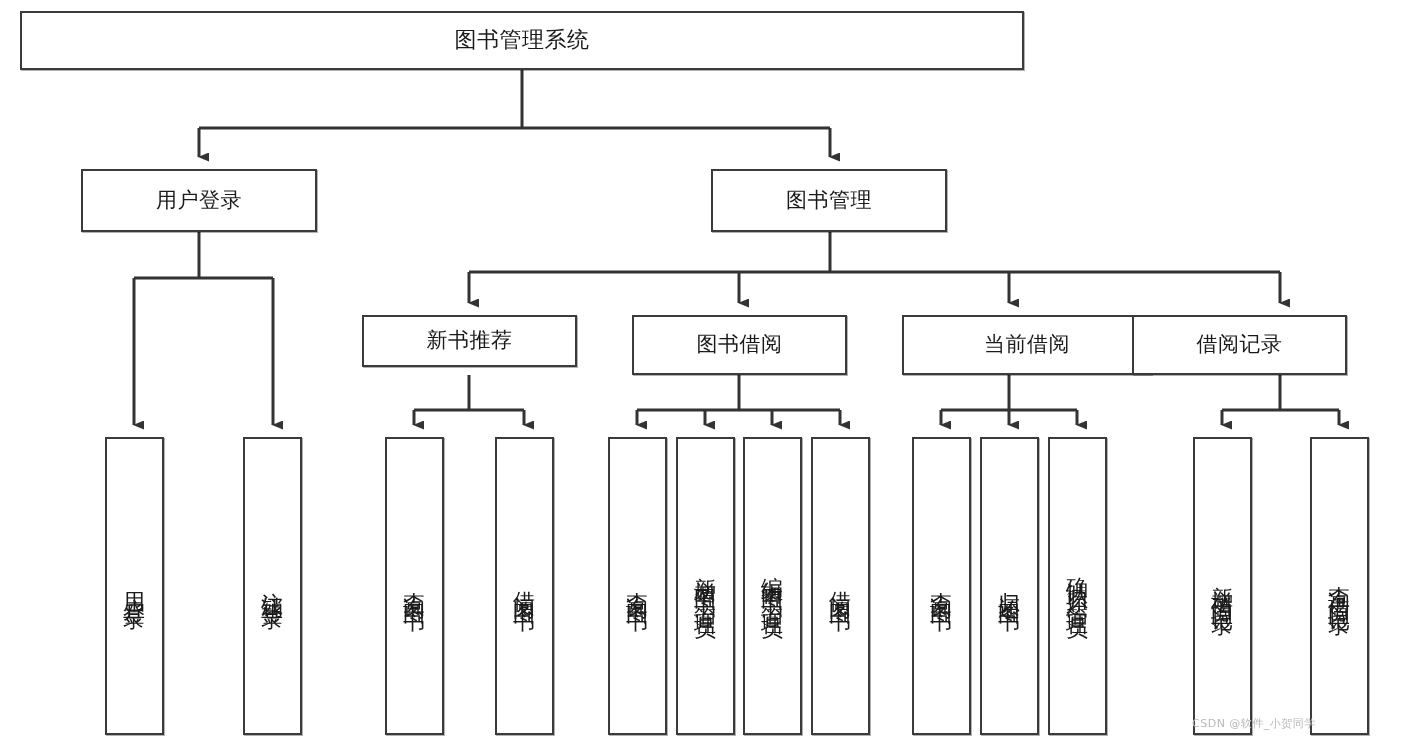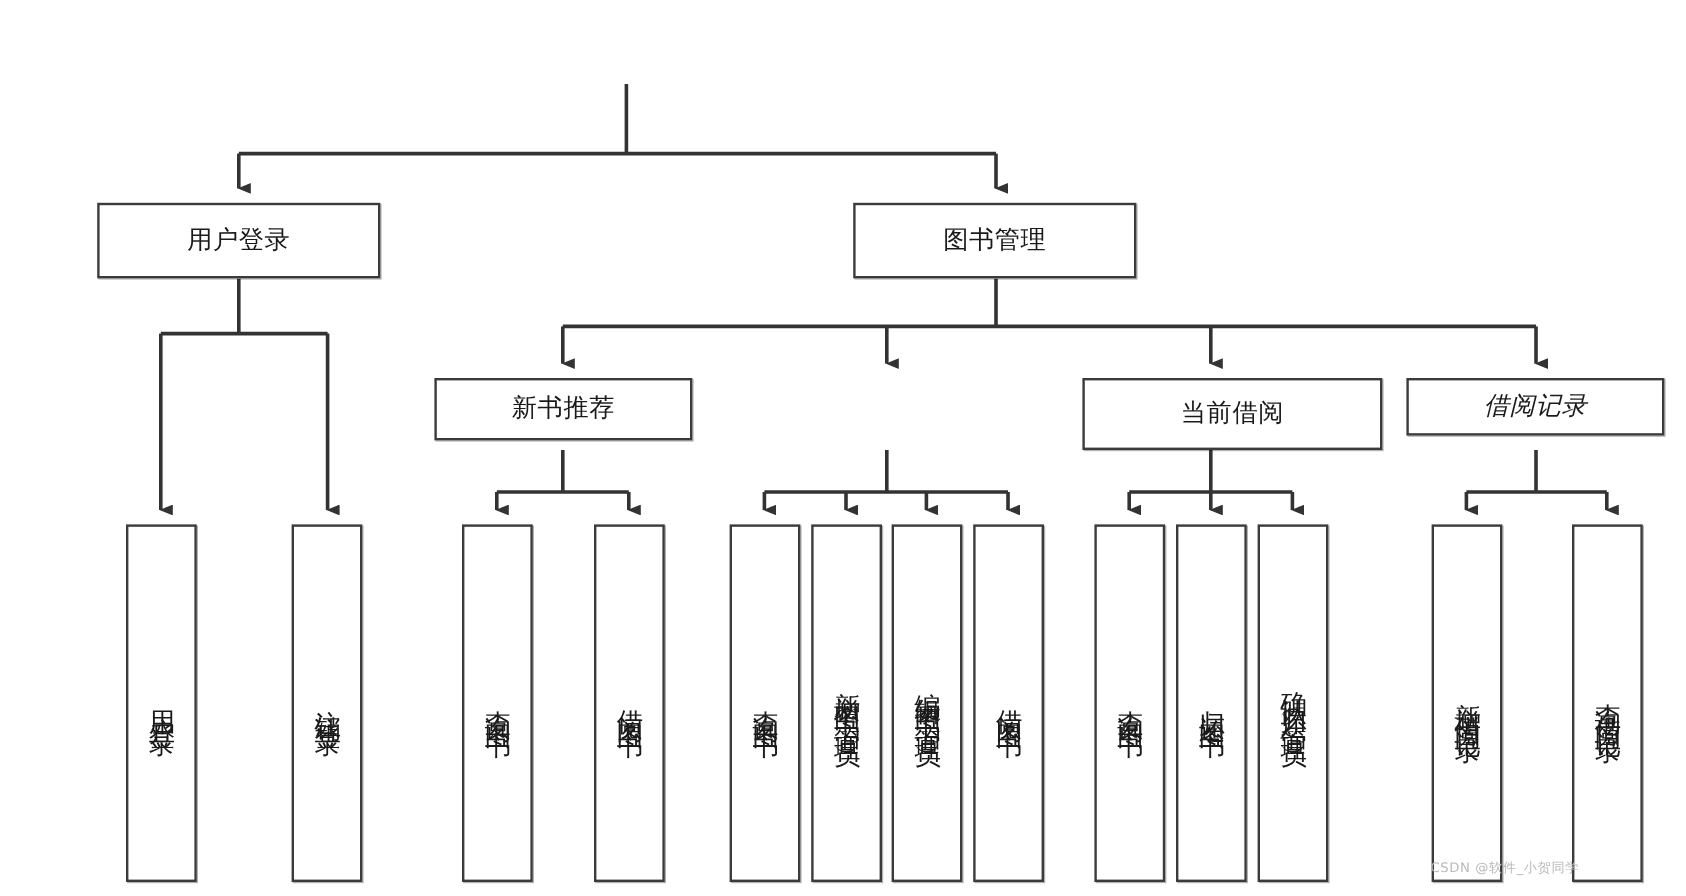--- a/index.html
+++ b/index.html
@@ -106,35 +106,41 @@
       <path d="M1009,410 L1009,425" marker-end="url(#arrowhead)"></path>
       <path d="M1077,410 L1077,425" marker-end="url(#arrowhead)"></path>
 
       <path d="M1280,375 L1280,410"></path>
       <path d="M1222,410 L1339,410"></path>
       <path d="M1222,410 L1222,425" marker-end="url(#arrowhead)"></path>
       <path d="M1339,410 L1339,425" marker-end="url(#arrowhead)"></path>
     </g>
   </svg>
 
+  <div class="node-box node-root" style="left:20px;top:11px;width:1004px;height:59px;">
+    <span class="node-label">图书管理系统</span>
+  </div>
 
   <div class="node-box" style="left:81px;top:169px;width:236px;height:63px;">
     <span class="node-label">用户登录</span>
   </div>
   <div class="node-box" style="left:711px;top:169px;width:236px;height:63px;">
     <span class="node-label">图书管理</span>
   </div>
 
   <div class="node-box" style="left:362px;top:315px;width:215px;height:52px;">
     <span class="node-label">新书推荐</span>
   </div>
+  <div class="node-box" style="left:632px;top:315px;width:215px;height:60px;">
+    <span class="node-label">图书借阅</span>
+  </div>
   <div class="node-box" style="left:902px;top:315px;width:250px;height:60px;">
     <span class="node-label">当前借阅</span>
   </div>
-  <div class="node-box" style="left:1172px;top:315px;width:215px;height:48px;font-style:italic;">
+  <div class="node-box" style="left:1132px;top:315px;width:215px;height:60px;">
     <span class="node-label">借阅记录</span>
   </div>
 
   <div class="leaf-box" style="left:105px;top:437px;width:59px;height:298px;">
     <span class="leaf-label">用户登录</span>
   </div>
   <div class="leaf-box" style="left:243px;top:437px;width:59px;height:298px;">
     <span class="leaf-label">注销登录</span>
   </div>
 

